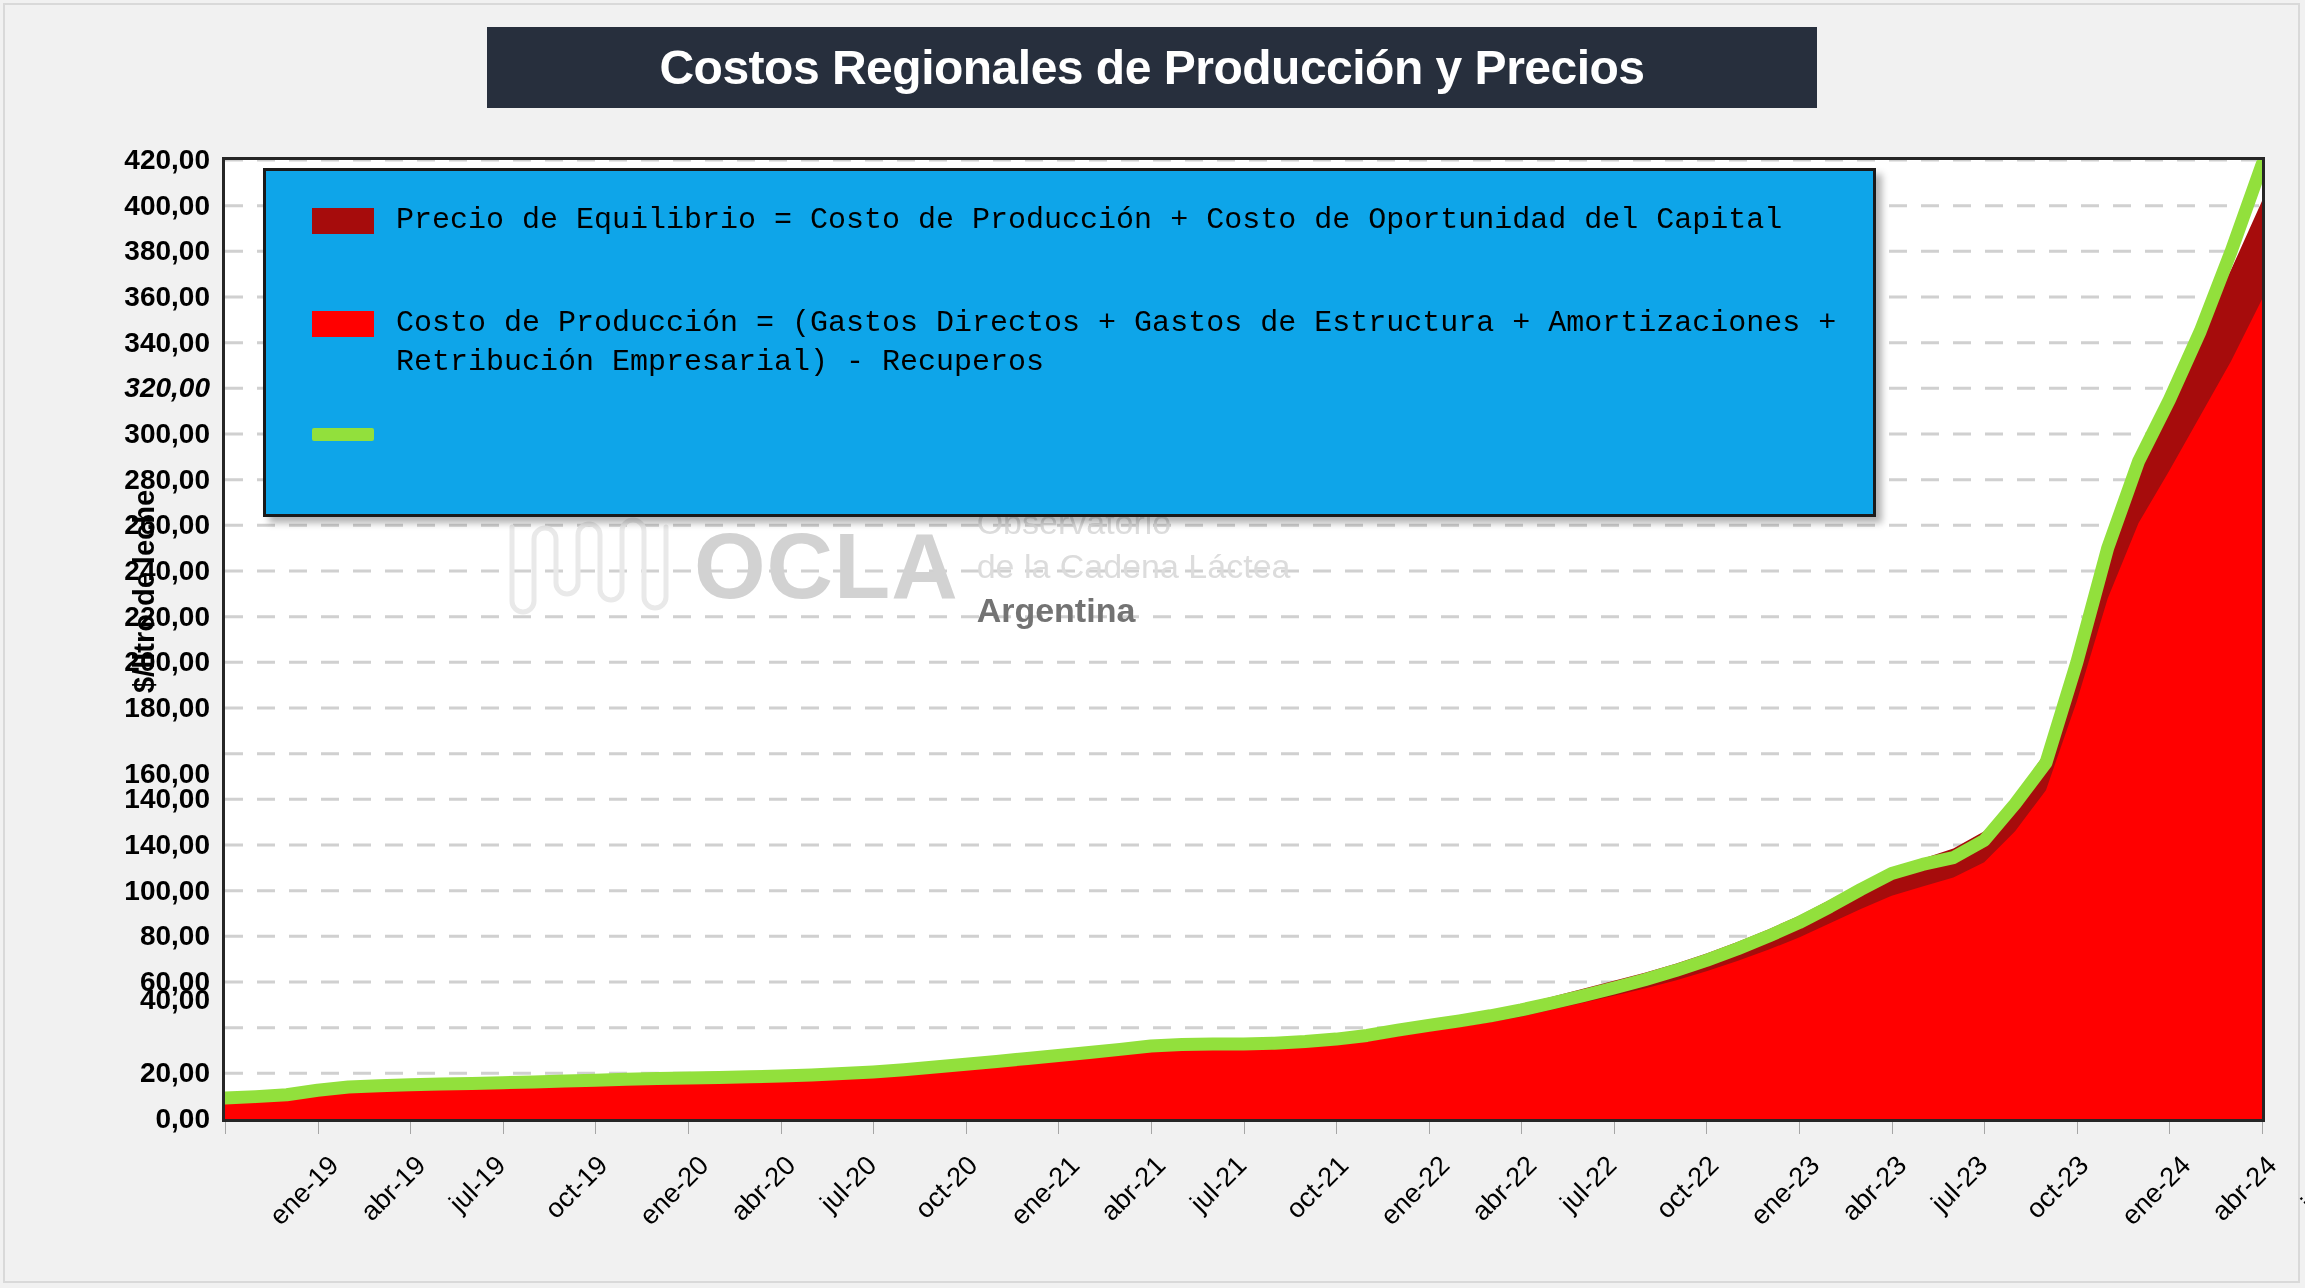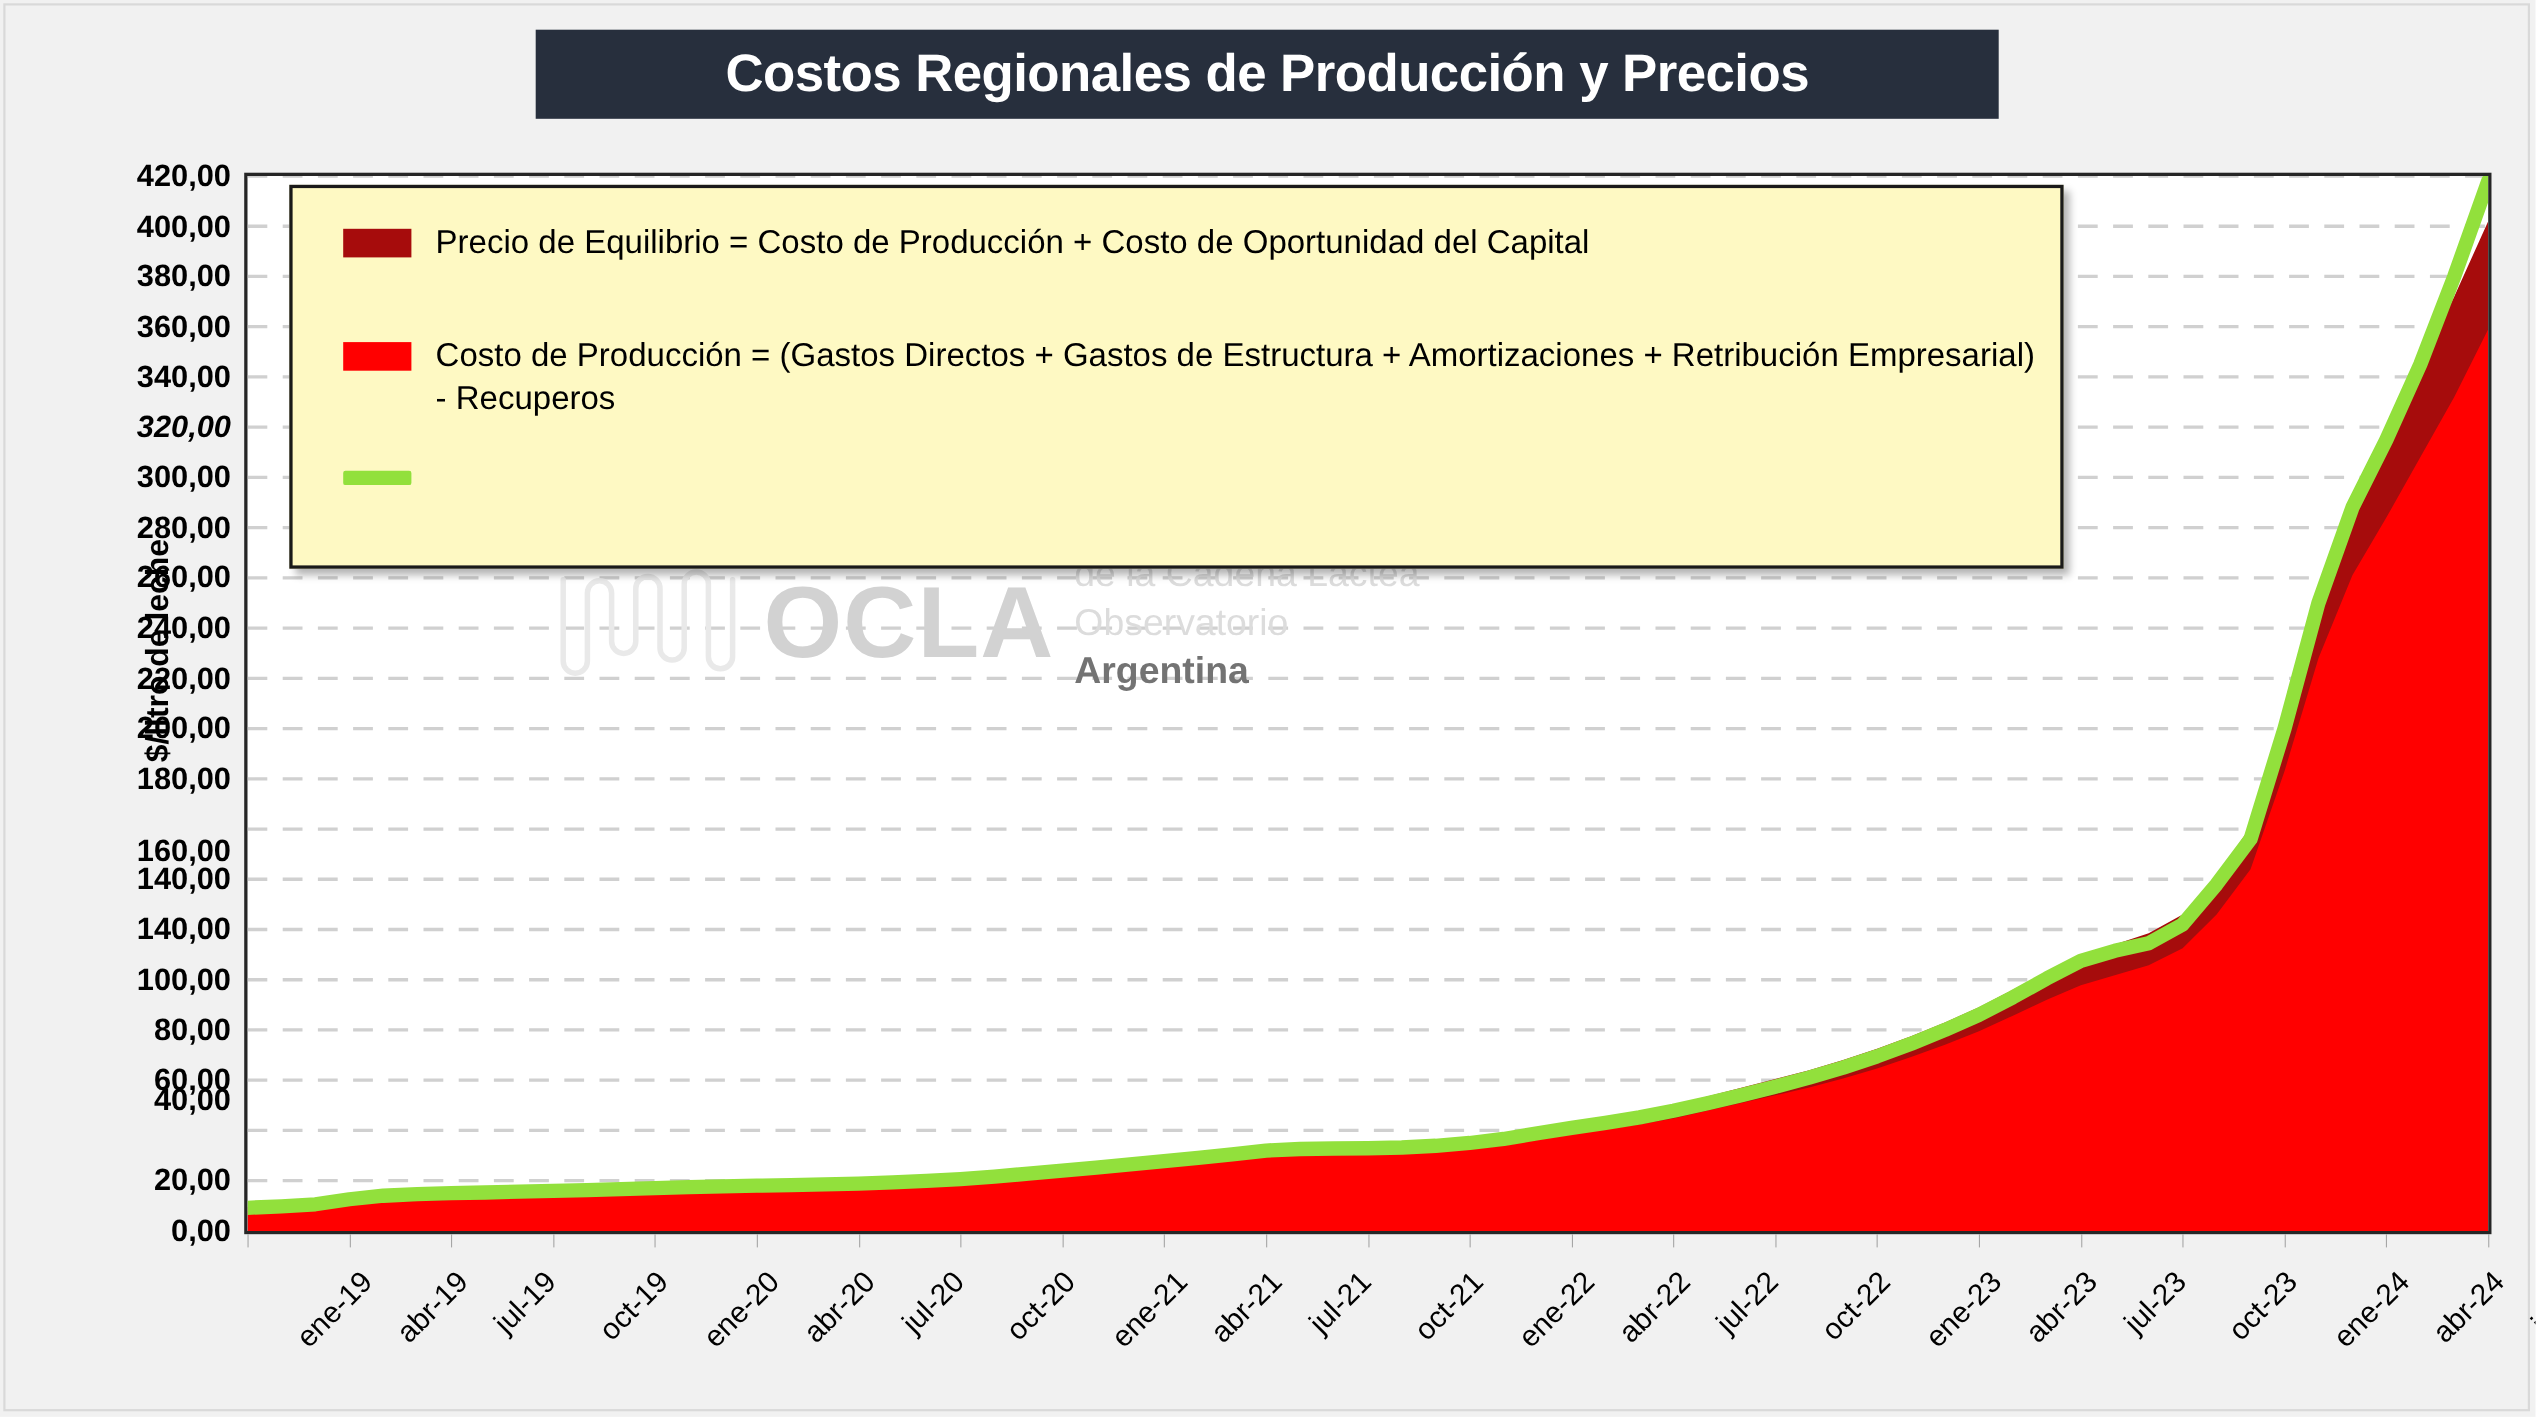--- a/index.html
+++ b/index.html
@@ -97,25 +97,26 @@
     position:absolute;
     top:-6px;
     width:1px;height:12px;
     background:#a6a6a6;
   }
   
   #legend-box{
     position:absolute;
     left:263px;top:168px;
     width:1613px;height:349px;
-    background:#fef9c3;
+    background:#0ea5e9;
     border:3px solid #1a1a1a;
     box-sizing:border-box;
     box-shadow:6px 6px 7px rgba(0,0,0,0.30);
     z-index:20;
+    font-family:Liberation Mono, monospace;
   }
   .legend-row{
     position:absolute;
     display:flex;
     align-items:flex-start;
   }
   .legend-swatch{
     width:62px;height:26px;
     flex:0 0 auto;
     margin-top:7px;
@@ -231,22 +232,22 @@
 <div id="watermark">
   <div id="wm-glyph">
     <svg width="190" height="110" viewBox="0 0 190 110">
       <g fill="none" stroke="#e9e9e9" stroke-width="5" stroke-linecap="round">
         <path d="M12 18 L12 92 a11 11 0 0 0 22 0 L34 30 a11 11 0 0 1 22 0 L56 74 a11 11 0 0 0 22 0 L78 26 a11 11 0 0 1 22 0 L100 80 a11 11 0 0 0 22 0 L122 22 a11 11 0 0 1 22 0 L144 88 a11 11 0 0 0 22 0 L166 18"></path>
       </g>
     </svg>
   </div>
   <div id="wm-ocla">OCLA</div>
   <div id="wm-sub">
+    <div>Observatorio</div>
     <div>de la Cadena Láctea</div>
-    <div>Observatorio</div>
     <div class="wm-arg">Argentina</div>
   </div>
 </div>
 
 <div id="legend-box">
   <div class="legend-row" style="left:46px;top:30px;">
     <span class="legend-swatch" style="background:#a60c0c;"></span>
     <span class="legend-label">Precio de Equilibrio = Costo de Producción + Costo de Oportunidad del Capital</span>
   </div>
   <div class="legend-row" style="left:46px;top:133px;">

